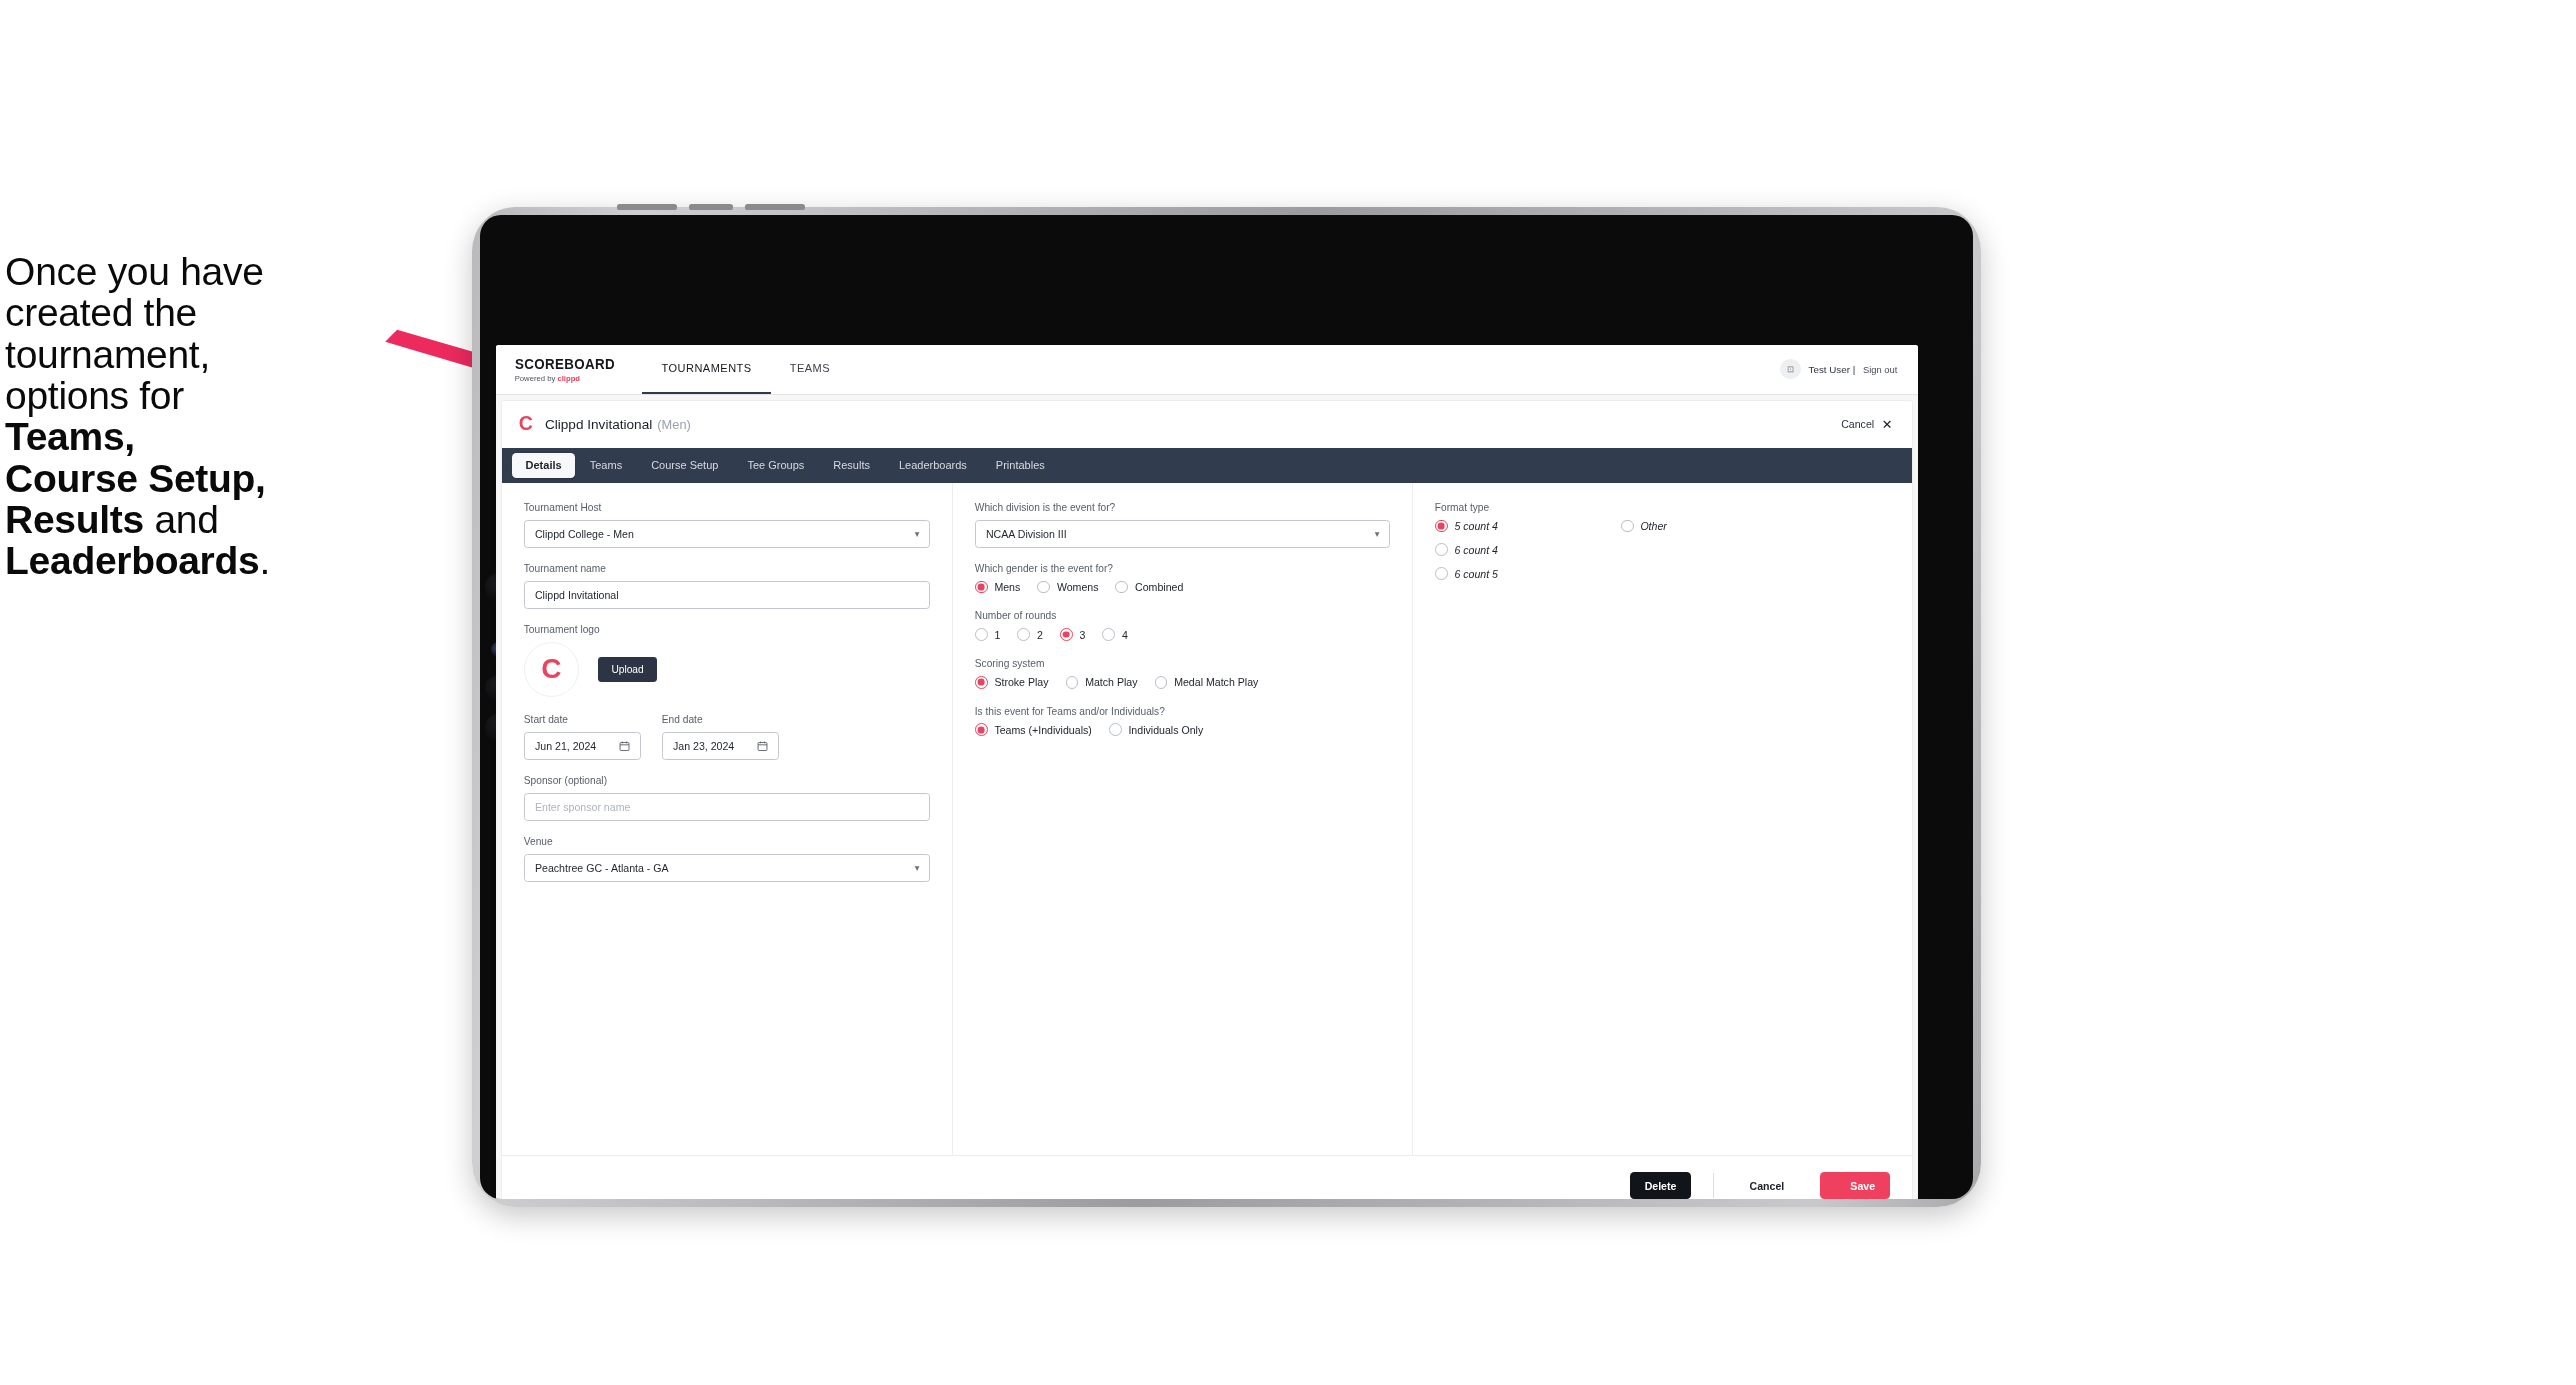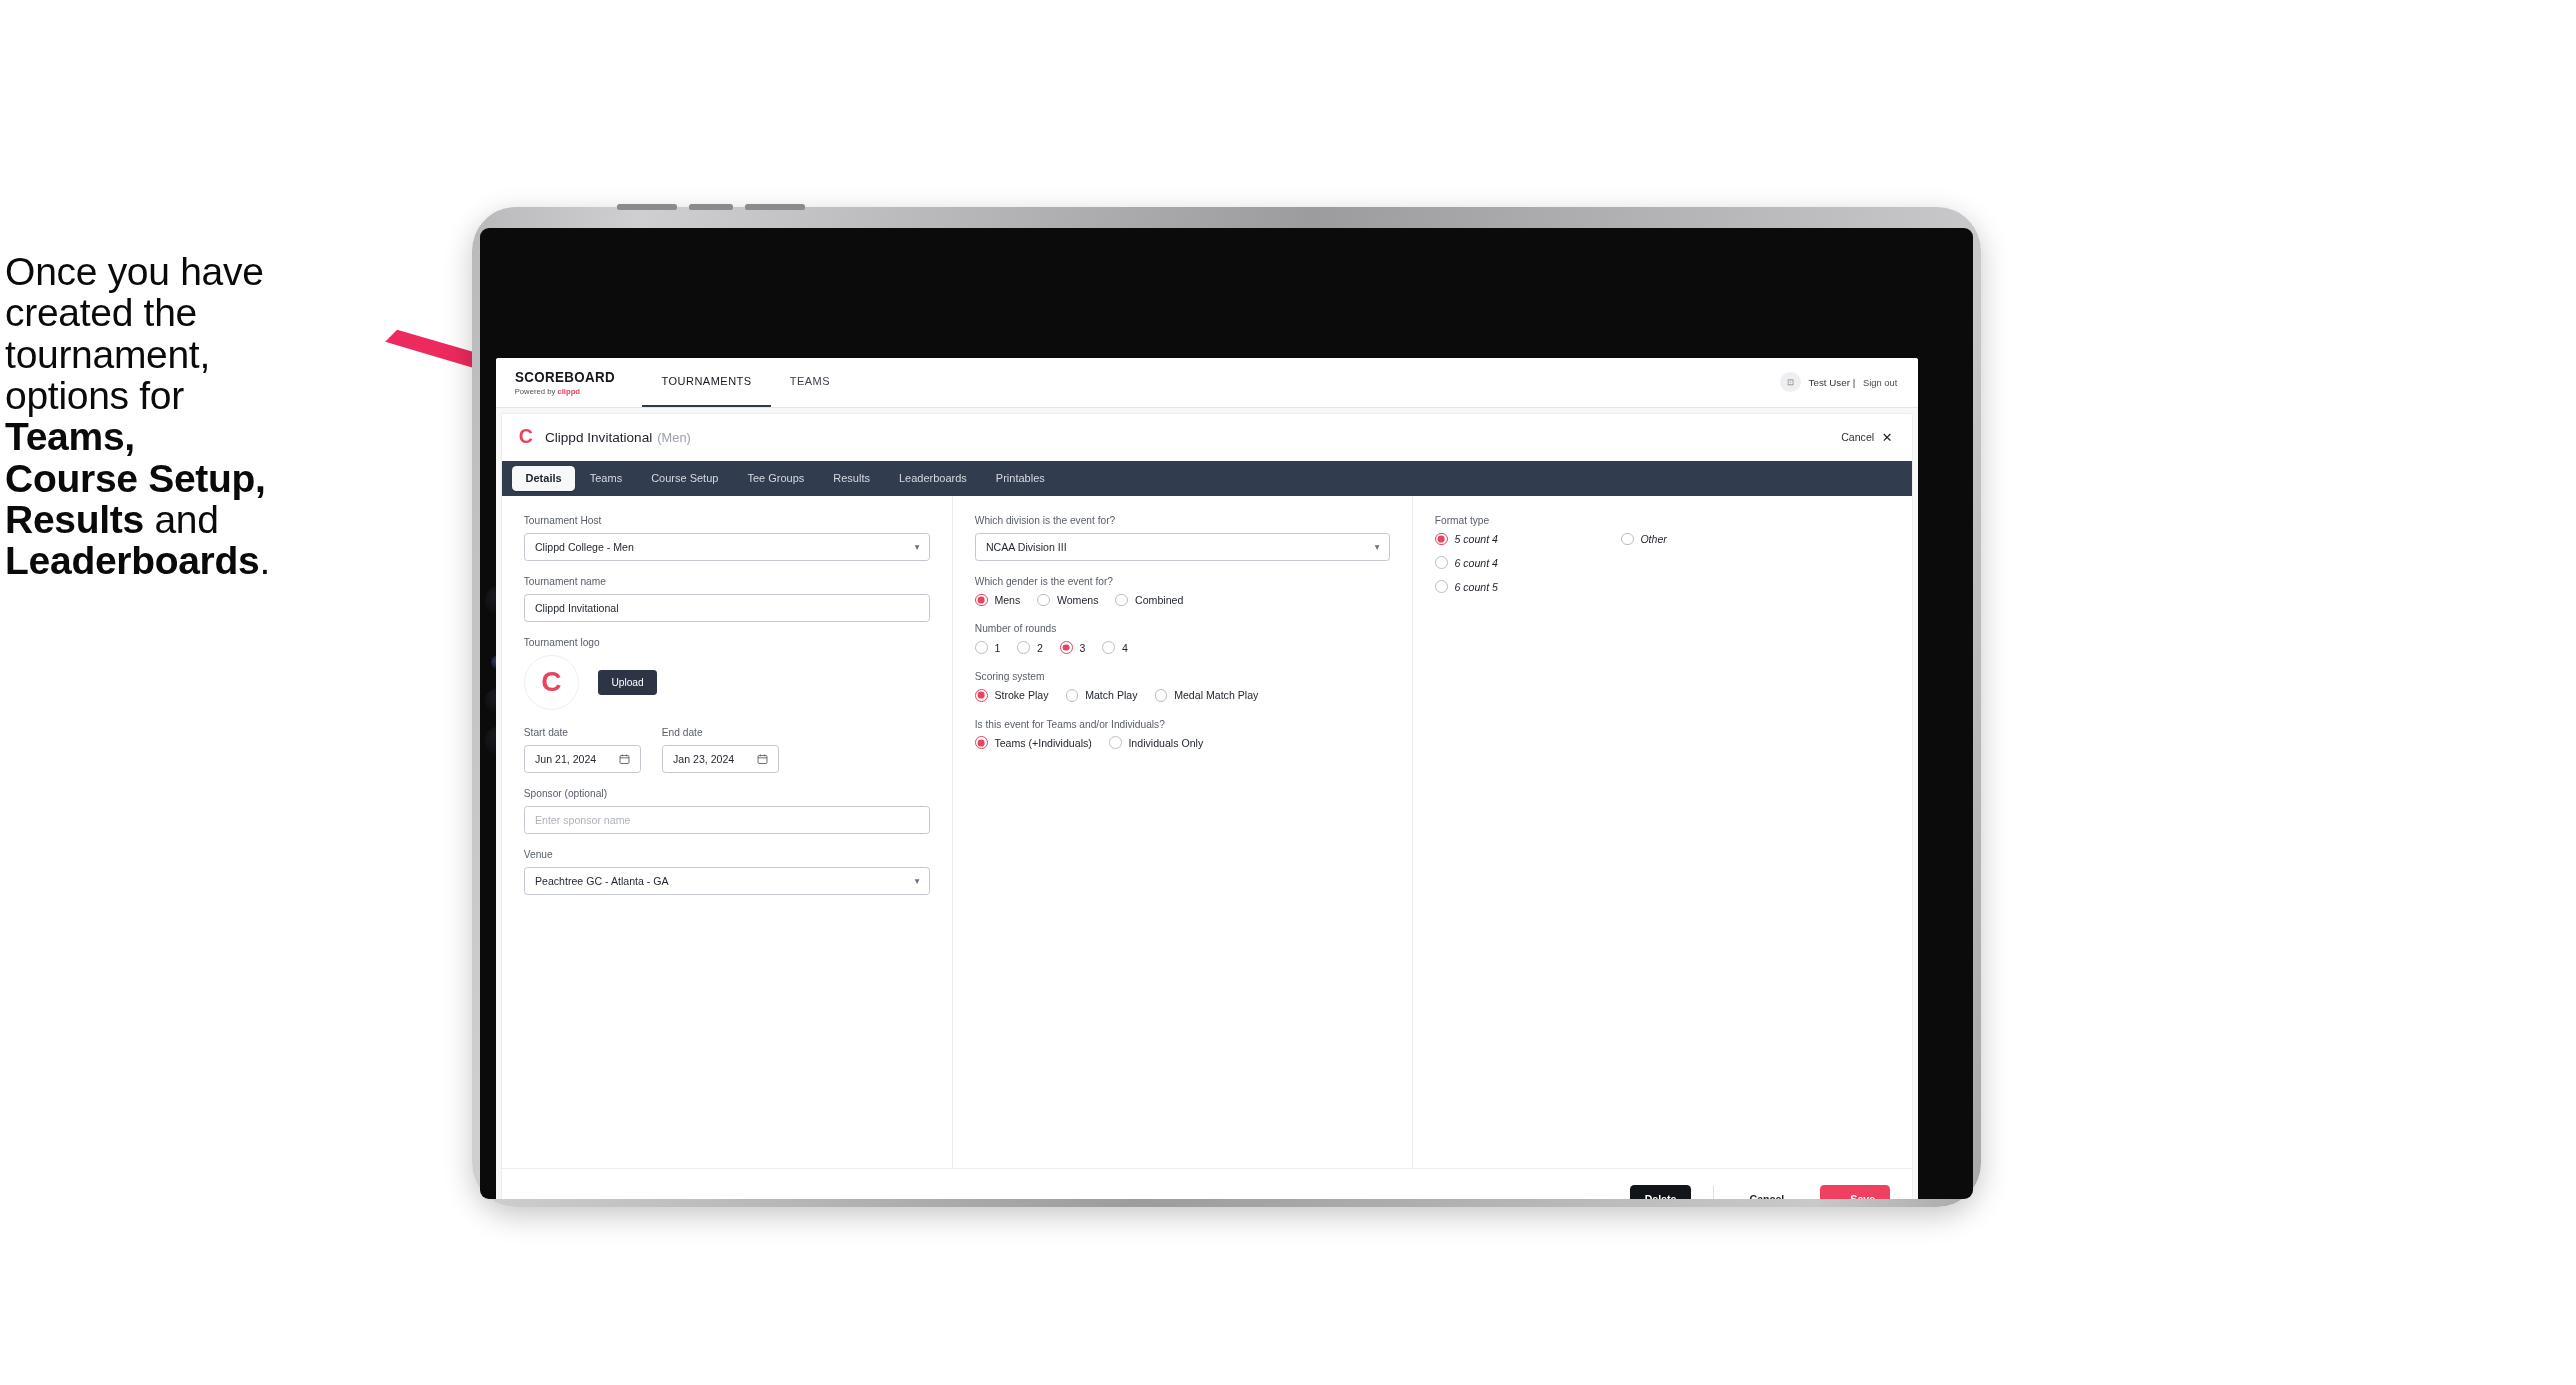--- a/index.html
+++ b/index.html
@@ -65,24 +65,23 @@
     height: 6px;
     background: #8b8b8e;
     border-radius: 2.6px;
   }
   .tablet-screen {
     position: absolute;
     left: 7.7px;
     top: 7.7px;
     right: 7.7px;
     bottom: 7.7px;
-    border-radius: 9px;
+    border-radius: 21px;
     background: #0b0b0c;
     overflow: hidden;
-    margin-top: 13px;
   }
   .bezel-dot {
     position: absolute;
     border-radius: 50%;
     background: radial-gradient(circle at 40% 35%, #1b1b1f 0%, #0d0d10 70%);
   }
   .bezel-dot.blue {
     background: radial-gradient(circle at 45% 40%, #3b4a72 0%, #14182a 60%, #0c0c10 100%);
   }
 

